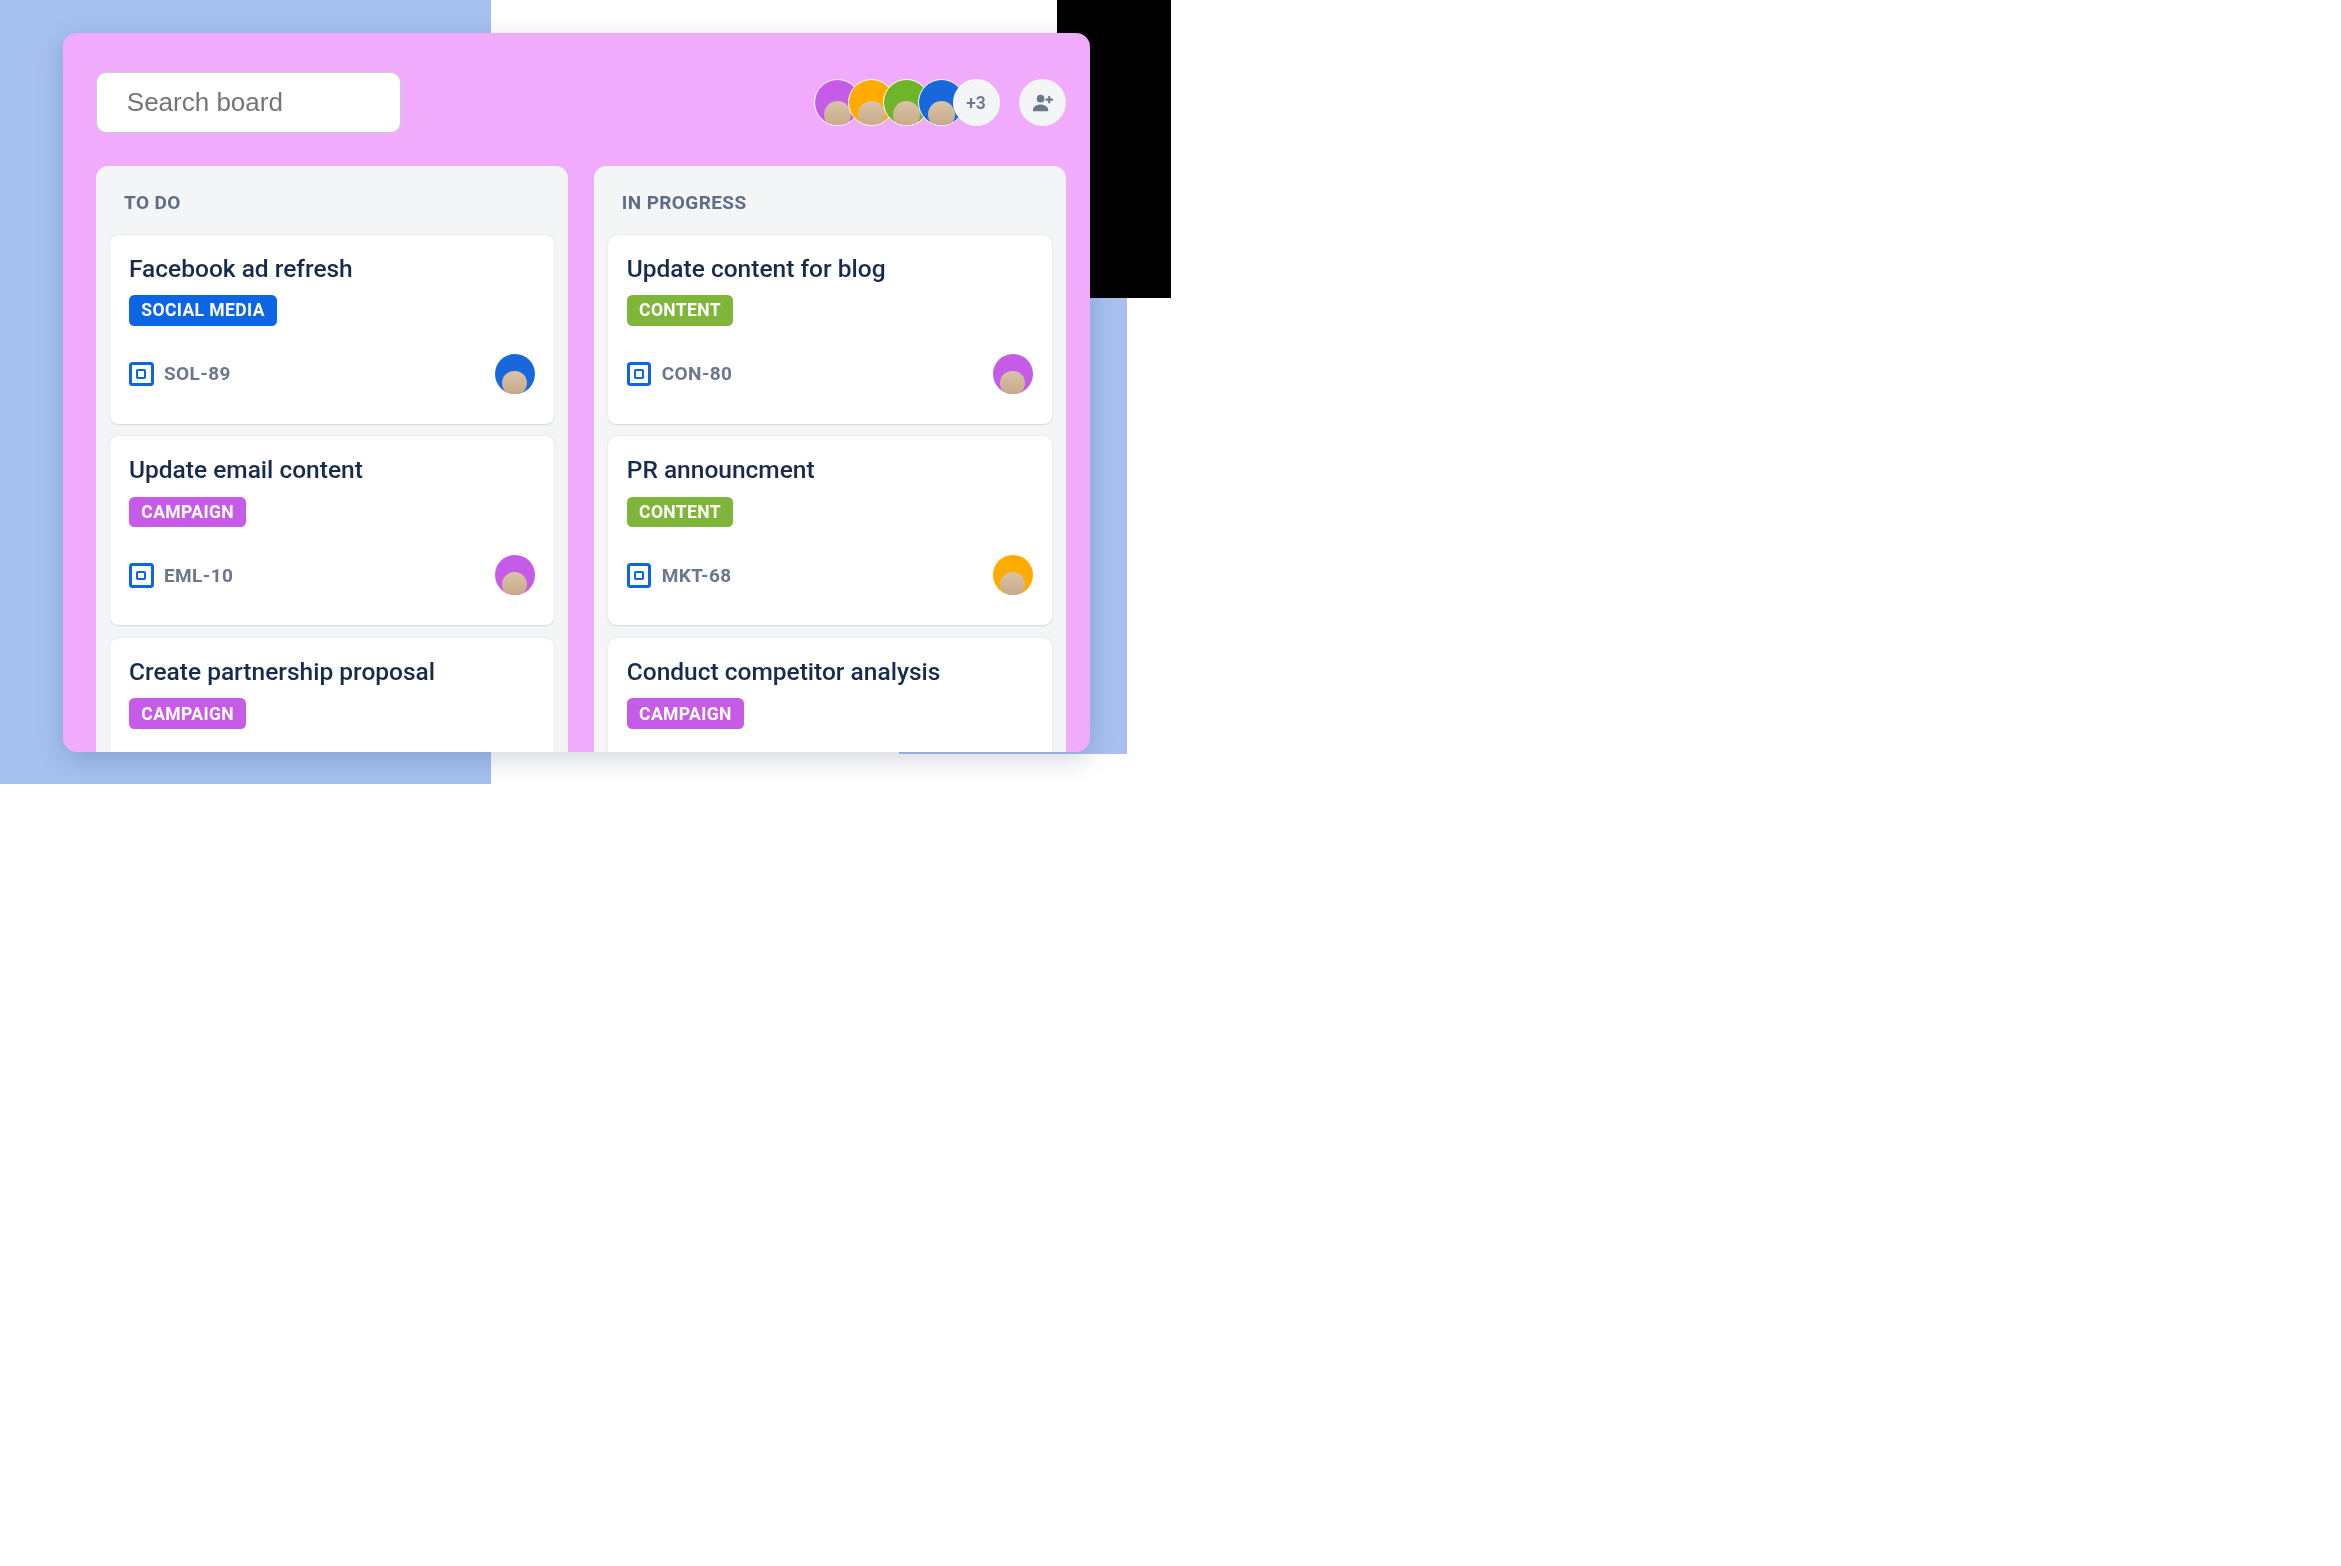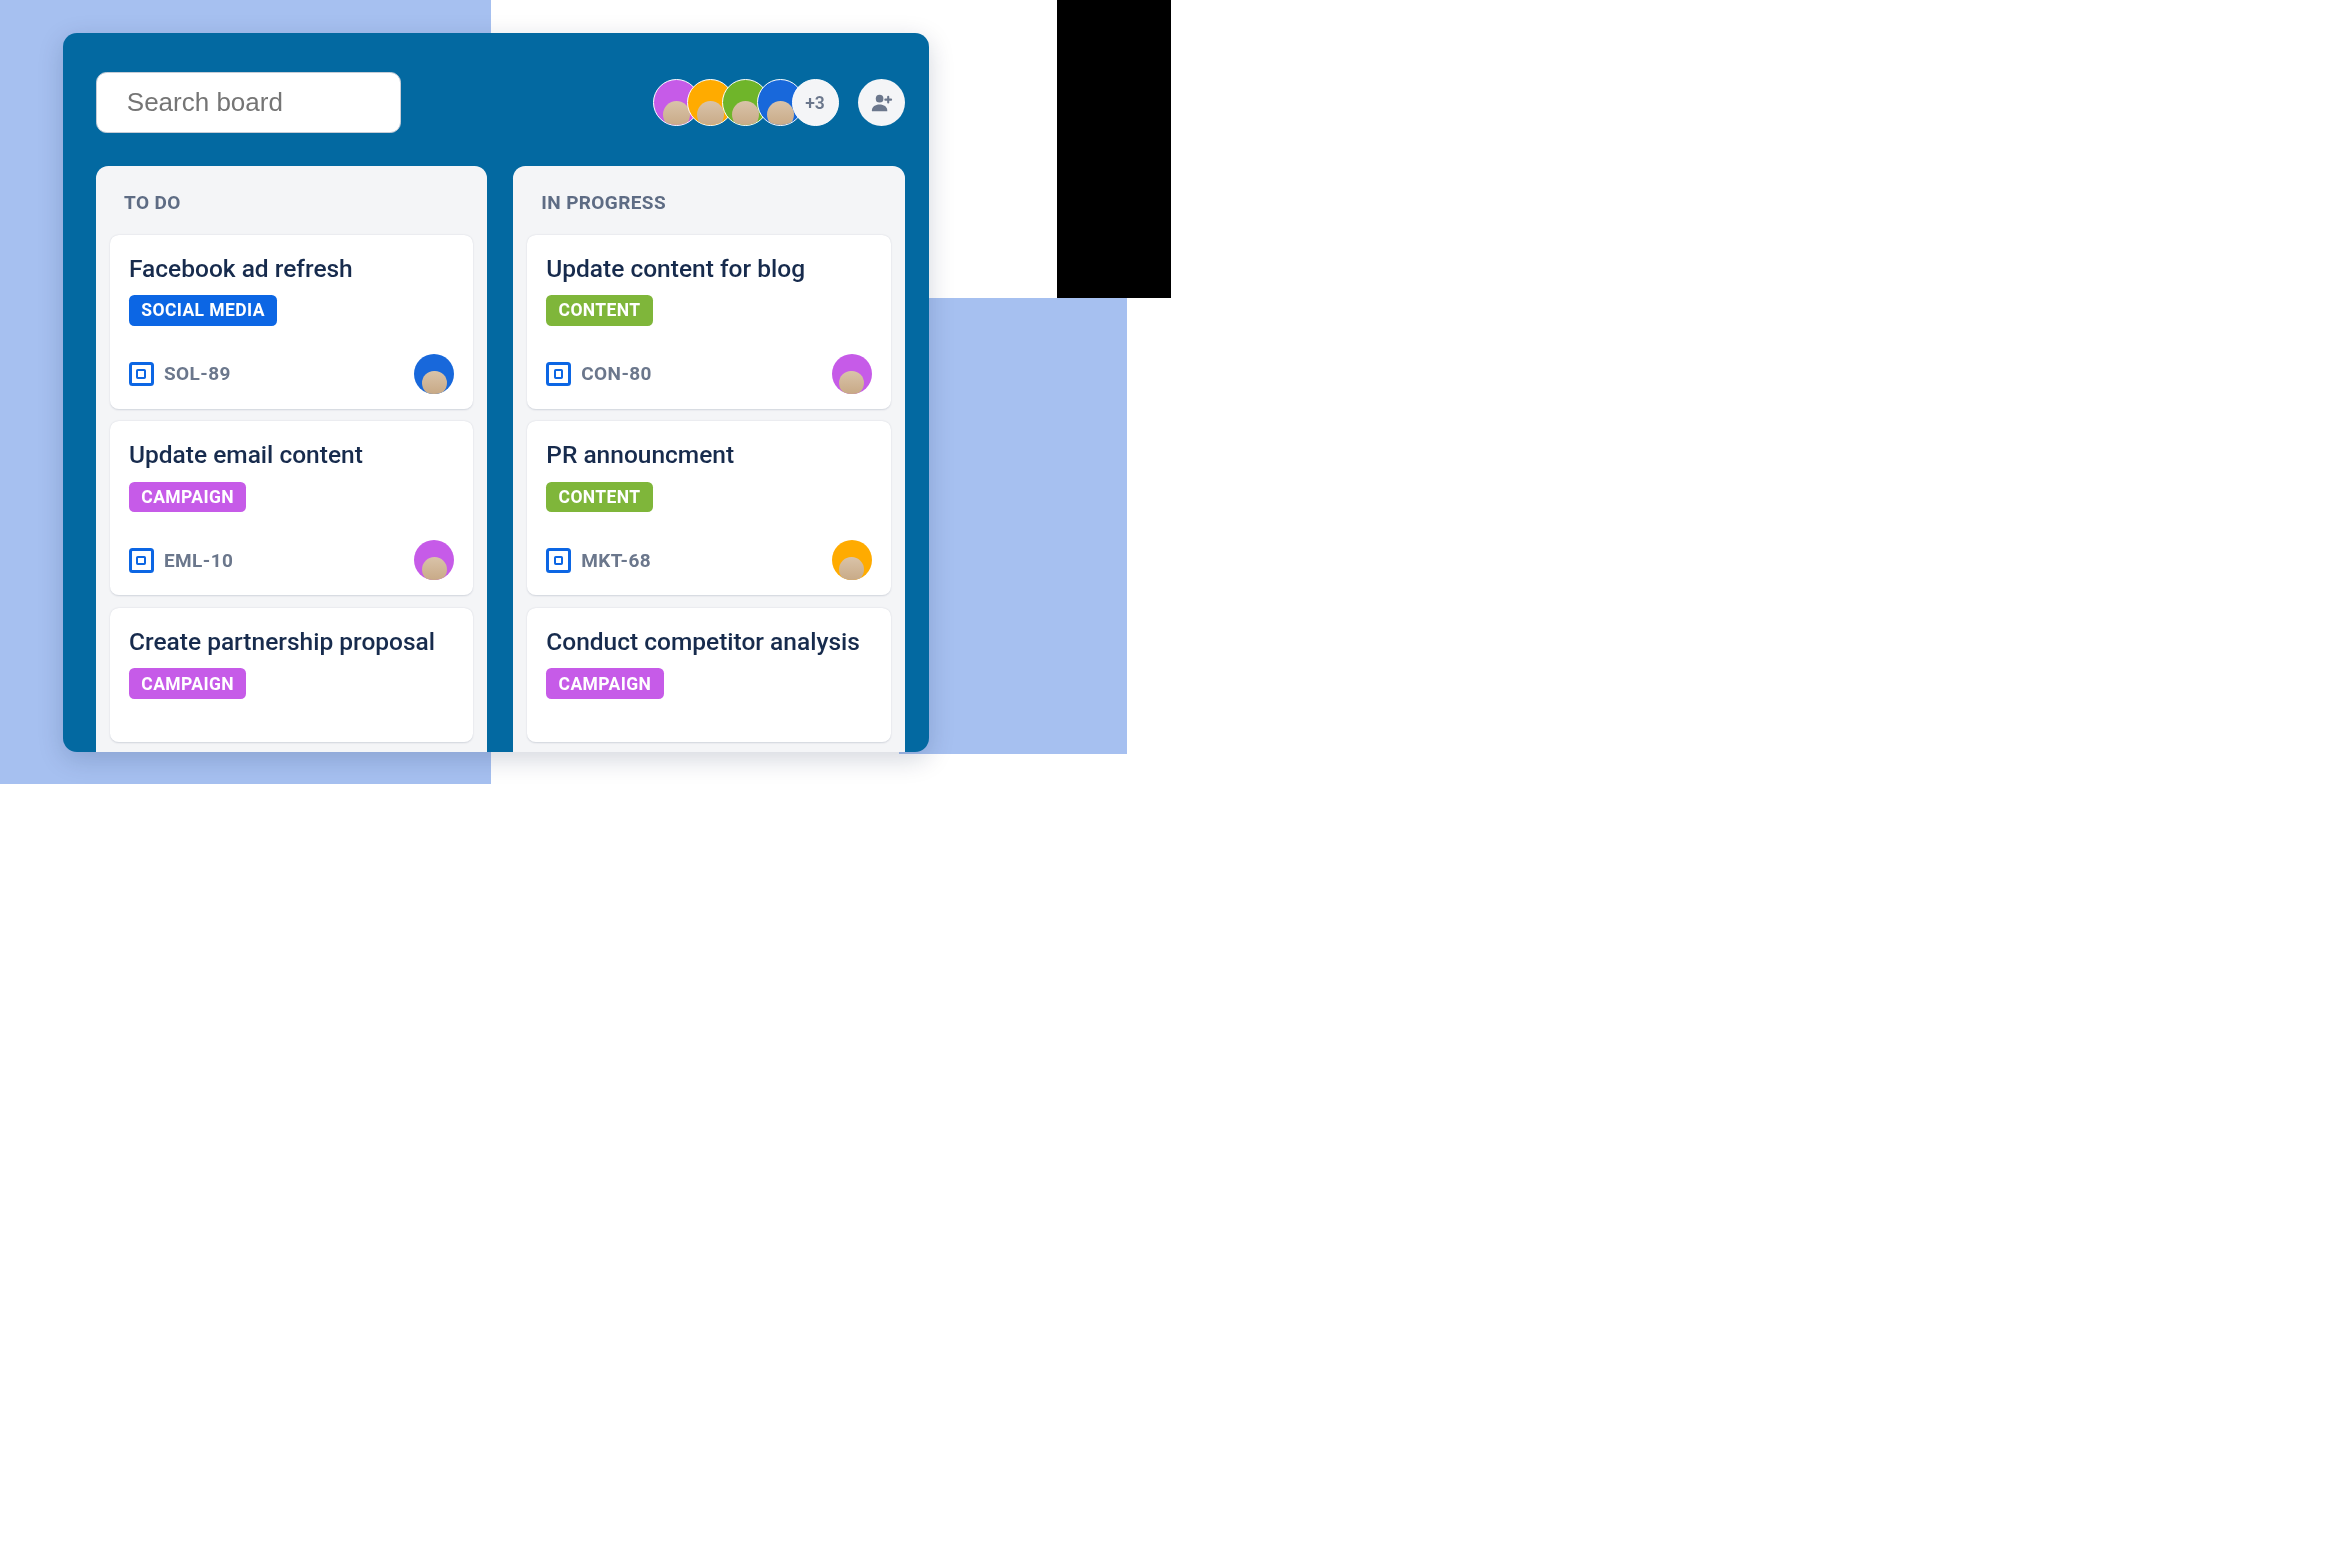--- a/index.html
+++ b/index.html
@@ -29,23 +29,23 @@
       position: absolute;
       right: 0; top: 0;
       width: 114px; height: 298px;
       background: #000;
       z-index: 0;
     }
     .board-window {
       position: absolute;
       left: 63px;
       top: 33px;
-      width: 866px;
+      width: 1027px;
       height: 719px;
-      background: #0369a1;
+      background: #f0abfc;
       border-radius: 14px;
       box-shadow: 0 7px 26px rgba(9,30,66,.18);
       overflow: hidden;
       z-index: 1;
       padding: 39px 24.5px 0 33px;
     }
     .topbar {
       display: flex;
       align-items: center;
       justify-content: space-between;
@@ -118,21 +118,21 @@
       color: #5E6C84;
       letter-spacing: 0.4px;
       padding-left: 14px;
       margin-bottom: 21px;
       text-transform: uppercase;
     }
     .card {
       background: #fff;
       border-radius: 8.8px;
       box-shadow: 0 0.9px 1.8px rgba(9,30,66,.15);
-      padding: 19px 19px 15px 19px;
+      padding: 19px 19px 30px 19px;
       margin-bottom: 12.3px;
       cursor: pointer;
     }
     .card-title {
       font-size: 24.5px;
       color: #172B4D;
       font-weight: 500;
       margin-bottom: 12.3px;
       line-height: 1.2;
     }

